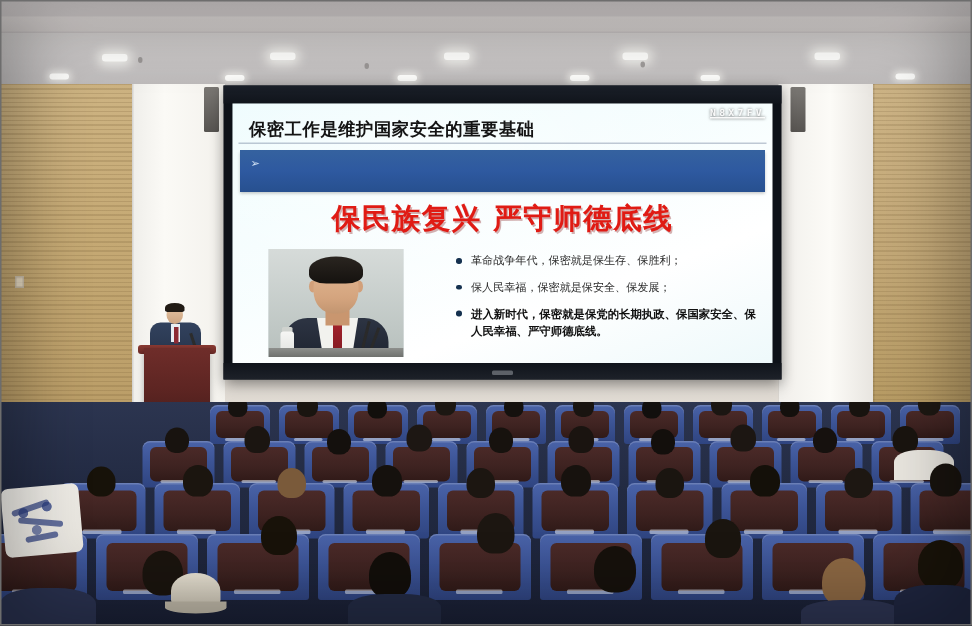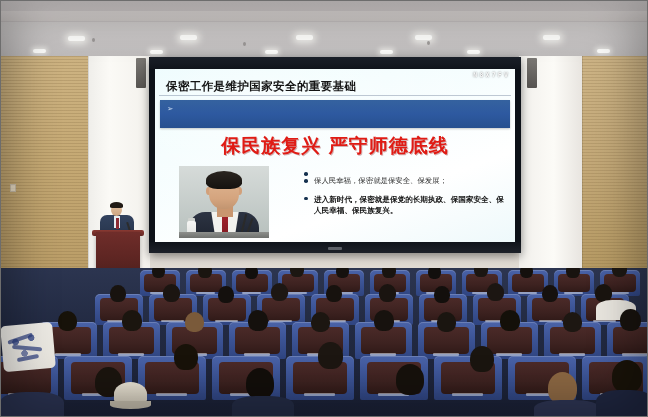--- a/index.html
+++ b/index.html
@@ -84,20 +84,21 @@
     position:absolute;inset:0;pointer-events:none;
     background:radial-gradient(ellipse at 28% 22%,rgba(255,255,255,.55),rgba(255,255,255,0) 62%);
   }
 
   .watermark{
     position:absolute;right:5px;top:2px;
     font-family:"DejaVu Sans Mono","Liberation Mono",monospace;
     font-size:6.5px;letter-spacing:2.2px;font-weight:bold;
     color:rgba(255,255,255,.92);text-shadow:0 0 2px rgba(0,0,0,.6);
     z-index:5;
+    text-decoration:underline;
   }
 
   .slide-title{
     position:absolute;left:11px;top:10px;
     font-size:11.5px;font-weight:bold;color:#141414;
     letter-spacing:.4px;white-space:nowrap;
     font-family:"DejaVu Sans","Liberation Sans",sans-serif;
   }
   .title-rule{position:absolute;left:4px;top:26px;width:352px;height:1px;background:rgba(40,60,100,.28);}
 
@@ -273,28 +274,29 @@
         <div class="ph-mic"></div>
         <div class="ph-mic2"></div>
         <div class="ph-bottle-cap"></div>
         <div class="ph-bottle"></div>
         <div class="ph-desk"></div>
       </div>
 
       <div class="blist">
         <div class="bl-item">
           <span class="bl-dot"></span>
+          <span>革命战争年代，保密就是保生存、保胜利；</span>
         </div>
         <div class="bl-item">
           <span class="bl-dot"></span>
           <span>保人民幸福，保密就是保安全、保发展；</span>
         </div>
         <div class="bl-item strong">
           <span class="bl-dot"></span>
-          <span>进入新时代，保密就是保党的长期执政、保国家安全、保人民幸福、保民族复兴。</span>
+          <span>进入新时代，保密就是保党的长期执政、保国家安全、保人民幸福、严守师德底线。</span>
         </div>
       </div>
 
       <div class="watermark">N8X7FV</div>
     </div>
 
     <div class="screen-bezel-bot">
       <div class="screen-nub"></div>
     </div>
   </div>

